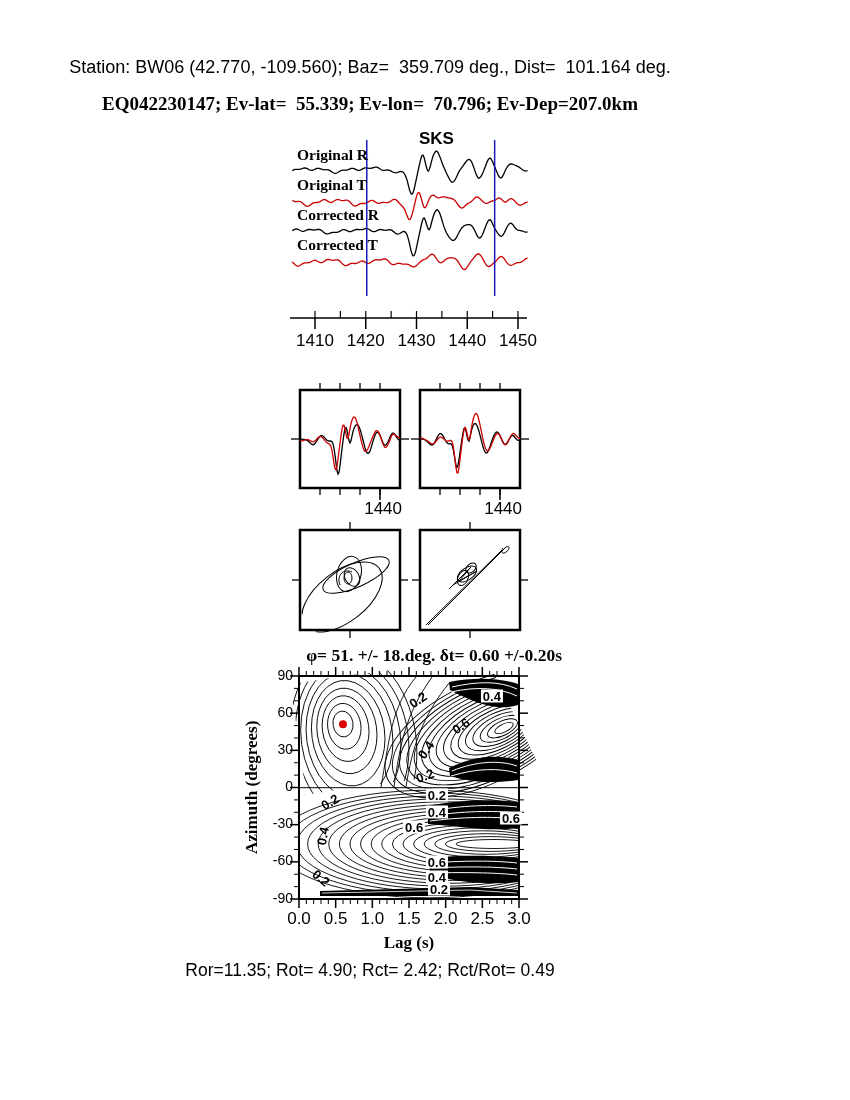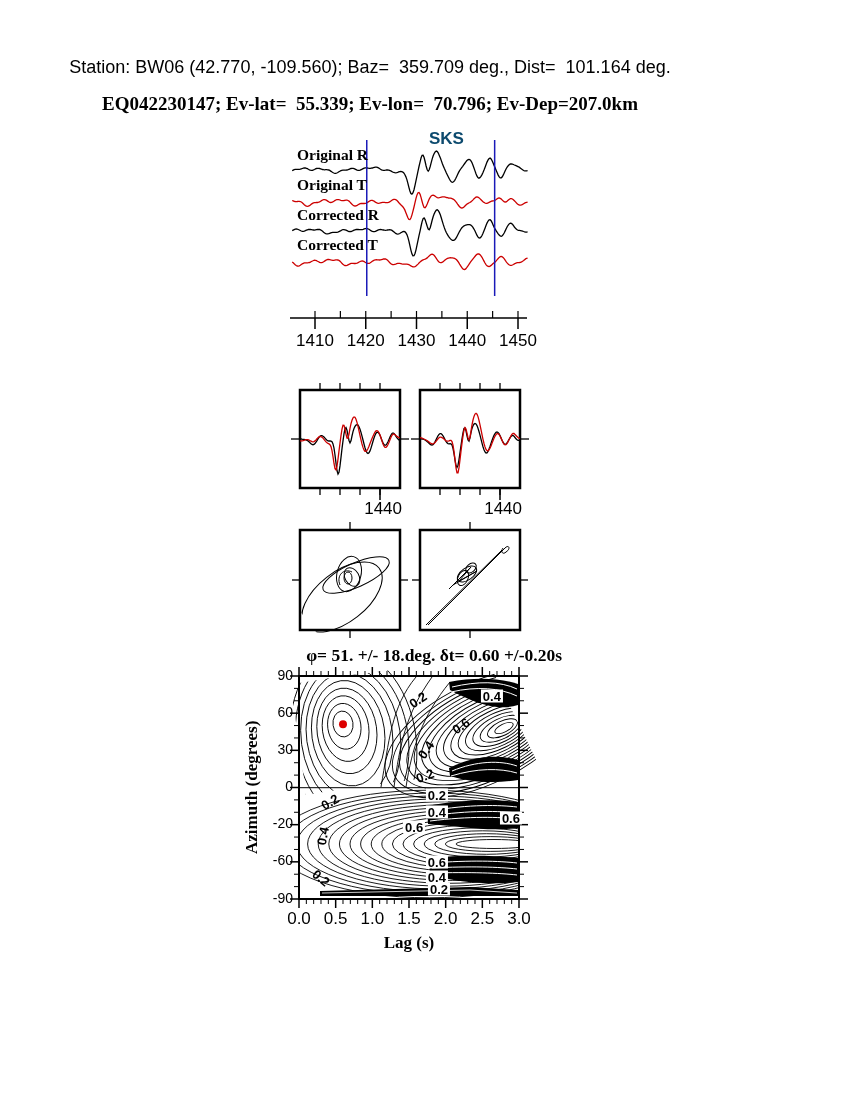--- a/index.html
+++ b/index.html
@@ -282,21 +282,21 @@
       <line x1="299" y1="688.3889" x2="294" y2="688.3889" stroke="#000" stroke-width="1"></line>
       <line x1="519" y1="688.3889" x2="524" y2="688.3889" stroke="#000" stroke-width="1"></line>
       <line x1="299" y1="676" x2="290" y2="676" stroke="#000" stroke-width="1.5"></line>
       <line x1="519" y1="676" x2="528" y2="676" stroke="#000" stroke-width="1.5"></line>
       <circle cx="342.9998" cy="724.3167100000001" r="4" fill="#dd0000"></circle>
     </svg>
 
   <div class="txt h1 center" style="top:58px">Station: BW06 (42.770, -109.560); Baz=  359.709 deg., Dist=  101.164 deg.</div>
   <div class="txt h2 center" style="top:94px">EQ042230147; Ev-lat=  55.339; Ev-lon=  70.796; Ev-Dep=207.0km</div>
 
-  <div class="txt sks" style="left:429px;top:130px;color:#0c4a6e">SKS</div>
+  <div class="txt sks" style="left:419px;top:130px;color:#000000">SKS</div>
   <div class="txt tracelbl" style="left:297px;top:146px">Original R</div>
   <div class="txt tracelbl" style="left:297px;top:176px">Original T</div>
   <div class="txt tracelbl" style="left:297px;top:206px">Corrected R</div>
   <div class="txt tracelbl" style="left:297px;top:236px">Corrected T</div>
 
   <div id="time-ticks">
       <div class="ticknum" style="left: 290px; top: 332px; width: 50px;">1410</div>
       <div class="ticknum" style="left: 340.75px; top: 332px; width: 50px;">1420</div>
       <div class="ticknum" style="left: 391.5px; top: 332px; width: 50px;">1430</div>
       <div class="ticknum" style="left: 442.25px; top: 332px; width: 50px;">1440</div>
@@ -314,21 +314,21 @@
       <div class="ticknum" style="left: 313.667px; top: 910px; width: 44px;">0.5</div>
       <div class="ticknum" style="left: 350.334px; top: 910px; width: 44px;">1.0</div>
       <div class="ticknum" style="left: 387.001px; top: 910px; width: 44px;">1.5</div>
       <div class="ticknum" style="left: 423.668px; top: 910px; width: 44px;">2.0</div>
       <div class="ticknum" style="left: 460.335px; top: 910px; width: 44px;">2.5</div>
       <div class="ticknum" style="left: 497.002px; top: 910px; width: 44px;">3.0</div>
       <div class="yticknum" style="left: 249px; top: 667.5px; width: 44px;">90</div>
       <div class="yticknum" style="left: 249px; top: 704.667px; width: 44px;">60</div>
       <div class="yticknum" style="left: 249px; top: 741.833px; width: 44px;">30</div>
       <div class="yticknum" style="left: 249px; top: 779px; width: 44px;">0</div>
-      <div class="yticknum" style="left: 249px; top: 816.167px; width: 44px;">-20</div>
+      <div class="yticknum" style="left: 249px; top: 816.167px; width: 44px;">-30</div>
       <div class="yticknum" style="left: 249px; top: 853.333px; width: 44px;">-60</div>
       <div class="yticknum" style="left: 249px; top: 890.5px; width: 44px;">-90</div>
     </div>
   <div id="contour-inline">
       <div class="clbl" style="left: 417.799px; top: 699.539px; transform: translate(-50%, -50%) rotate(-35deg);">0.2</div>
       <div class="clbl boxed" style="left: 491.866px; top: 695.822px; transform: translate(-50%, -50%) rotate(0deg);">0.4</div>
       <div class="clbl" style="left: 461.066px; top: 725.556px; transform: translate(-50%, -50%) rotate(-35deg);">0.6</div>
       <div class="clbl" style="left: 425.866px; top: 750.333px; transform: translate(-50%, -50%) rotate(-55deg);">0.4</div>
       <div class="clbl" style="left: 425.133px; top: 776.35px; transform: translate(-50%, -50%) rotate(-20deg);">0.2</div>
       <div class="clbl" style="left: 329.8px; top: 802.367px; transform: translate(-50%, -50%) rotate(-30deg);">0.2</div>
@@ -336,13 +336,14 @@
       <div class="clbl boxed" style="left: 436.866px; top: 812.278px; transform: translate(-50%, -50%) rotate(0deg);">0.4</div>
       <div class="clbl boxed" style="left: 414.133px; top: 827.145px; transform: translate(-50%, -50%) rotate(0deg);">0.6</div>
       <div class="clbl" style="left: 323.2px; top: 835.817px; transform: translate(-50%, -50%) rotate(-80deg);">0.4</div>
       <div class="clbl boxed" style="left: 510.932px; top: 818.472px; transform: translate(-50%, -50%) rotate(0deg);">0.6</div>
       <div class="clbl boxed" style="left: 436.866px; top: 861.833px; transform: translate(-50%, -50%) rotate(0deg);">0.6</div>
       <div class="clbl boxed" style="left: 436.866px; top: 876.7px; transform: translate(-50%, -50%) rotate(0deg);">0.4</div>
       <div class="clbl boxed" style="left: 439.066px; top: 889.089px; transform: translate(-50%, -50%) rotate(0deg);">0.2</div>
       <div class="clbl" style="left: 321px; top: 877.939px; transform: translate(-50%, -50%) rotate(40deg);">0.2</div>
     </div>
 
+  <div class="txt footer center" style="top:961px">Ror=11.35; Rot= 4.90; Rct= 2.42; Rct/Rot= 0.49</div>
 </div>
 
 </body></html>

